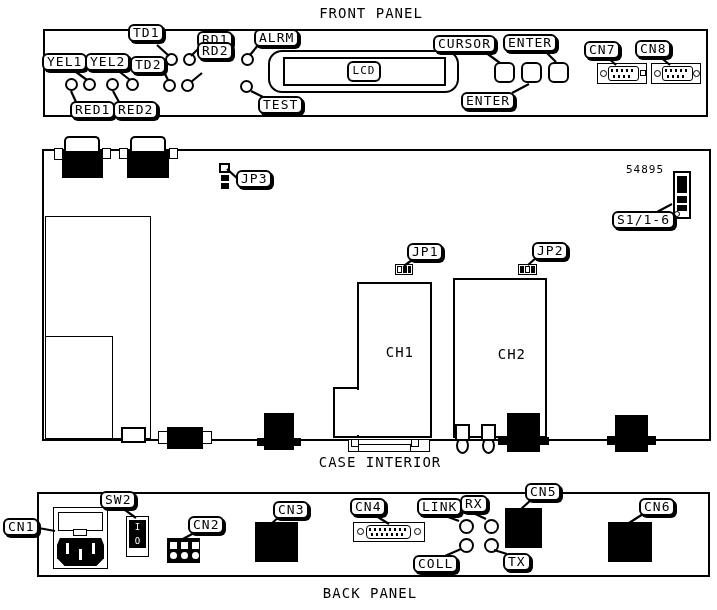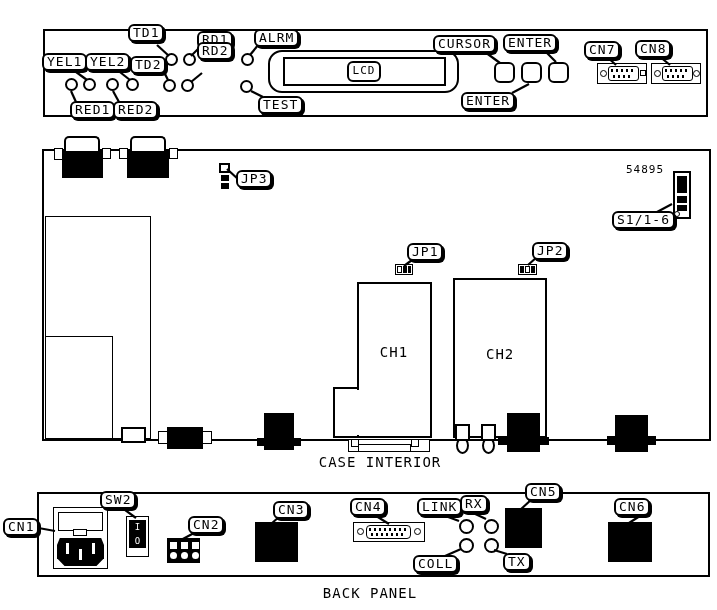--- a/index.html
+++ b/index.html
@@ -67,20 +67,21 @@
       <line x1="445" y1="556" x2="461" y2="549"></line>
       <line x1="507" y1="554" x2="494" y2="550"></line>
       <line x1="643" y1="514" x2="629" y2="523"></line>
     </g>
   </svg>
 
   <div class="box" style="left:43px;top:29px;width:665px;height:88px"></div>
   <div class="box" style="left:42px;top:149px;width:669px;height:292px"></div>
   <div class="box" style="left:37px;top:492px;width:673px;height:85px"></div>
 
+  <div class="title" style="left:271px;top:5px">FRONT PANEL</div>
   <div class="title" style="left:270px;top:585px">BACK PANEL</div>
   <div class="title" style="left:280px;top:454px">CASE INTERIOR</div>
 
   <div class="led" style="left:165px;top:53px"></div>
   <div class="led" style="left:183px;top:53px"></div>
   <div class="led" style="left:241px;top:53px"></div>
 
   <div class="led" style="left:65px;top:78px"></div>
   <div class="led" style="left:83px;top:78px"></div>
   <div class="led" style="left:106px;top:78px"></div>
@@ -131,24 +132,24 @@
   <div class="wht" style="left:158px;top:431px;width:10px;height:13px;border-width:1.5px"></div>
   <div class="wht" style="left:202px;top:431px;width:10px;height:13px;border-width:1.5px"></div>
   <div class="blk" style="left:167px;top:427px;width:36px;height:22px"></div>
   <div class="blk" style="left:257px;top:438px;width:7px;height:8px"></div>
   <div class="blk" style="left:294px;top:438px;width:7px;height:8px"></div>
   <div class="blk" style="left:264px;top:413px;width:30px;height:37px"></div>
 
   <div class="wht" style="left:333px;top:387px;width:26px;height:51px"></div>
   <div class="wht" style="left:357px;top:282px;width:75px;height:156px"></div>
   <div style="position:absolute;z-index:4;left:356px;top:390px;width:6px;height:45px;background:#fff"></div>
-  <div class="txt" style="left:374px;top:344px;width:40px;text-align:center;font-size:14px;letter-spacing:1px">CH1</div>
+  <div class="txt" style="left:374px;top:344px;width:40px;text-align:right;font-size:14px;letter-spacing:1px">CH1</div>
 
   <div class="wht" style="left:453px;top:278px;width:94px;height:160px"></div>
-  <div class="txt" style="left:486px;top:346px;width:40px;text-align:left;font-size:14px;letter-spacing:1px">CH2</div>
+  <div class="txt" style="left:486px;top:346px;width:40px;text-align:right;font-size:14px;letter-spacing:1px">CH2</div>
 
   <div style="position:absolute;z-index:3;left:395px;top:264px;width:18px;height:11px;border:1px solid #000;background:#fff;display:flex;gap:1px;padding:1px">
     <div class="cell" style="border:1px solid #000"></div>
     <div class="cell" style="background:#000"></div>
     <div class="cell" style="background:#000"></div>
   </div>
 
   <div style="position:absolute;z-index:3;left:518px;top:264px;width:19px;height:11px;border:1px solid #000;background:#fff;display:flex;gap:1px;padding:1px">
     <div class="cell" style="background:#000"></div>
     <div class="cell" style="border:1px solid #000"></div>
@@ -240,15 +241,15 @@
   <div class="lbl" style="left:3px;top:518px">CN1</div>
   <div class="lbl" style="left:100px;top:491px">SW2</div>
   <div class="lbl" style="left:188px;top:516px">CN2</div>
   <div class="lbl" style="left:273px;top:501px">CN3</div>
   <div class="lbl" style="left:350px;top:498px">CN4</div>
   <div class="lbl" style="left:417px;top:498px">LINK</div>
   <div class="lbl" style="left:460px;top:495px">RX</div>
   <div class="lbl" style="left:525px;top:483px">CN5</div>
   <div class="lbl" style="left:413px;top:555px">COLL</div>
   <div class="lbl" style="left:503px;top:553px">TX</div>
-  <div class="lbl" style="left:614px;top:498px">CN6</div>
+  <div class="lbl" style="left:639px;top:498px">CN6</div>
 
 </div>
 
 </body></html>

